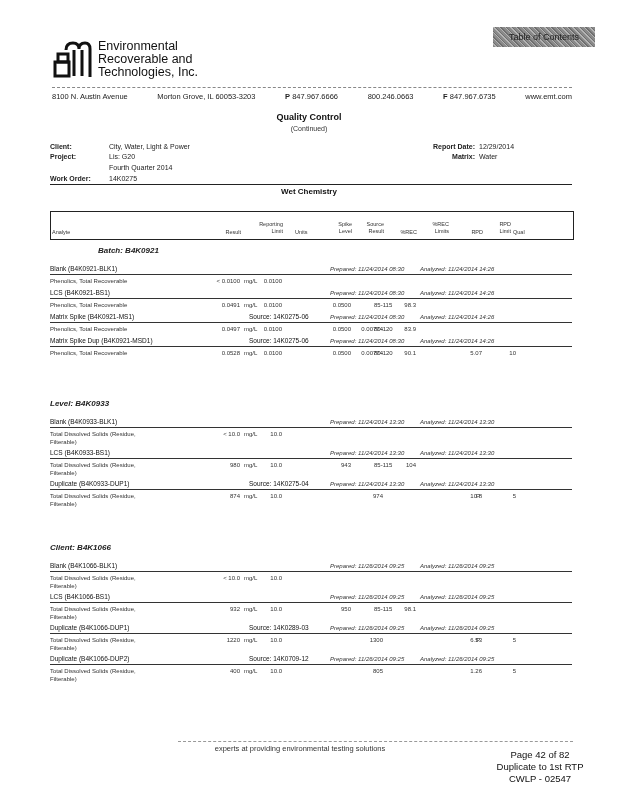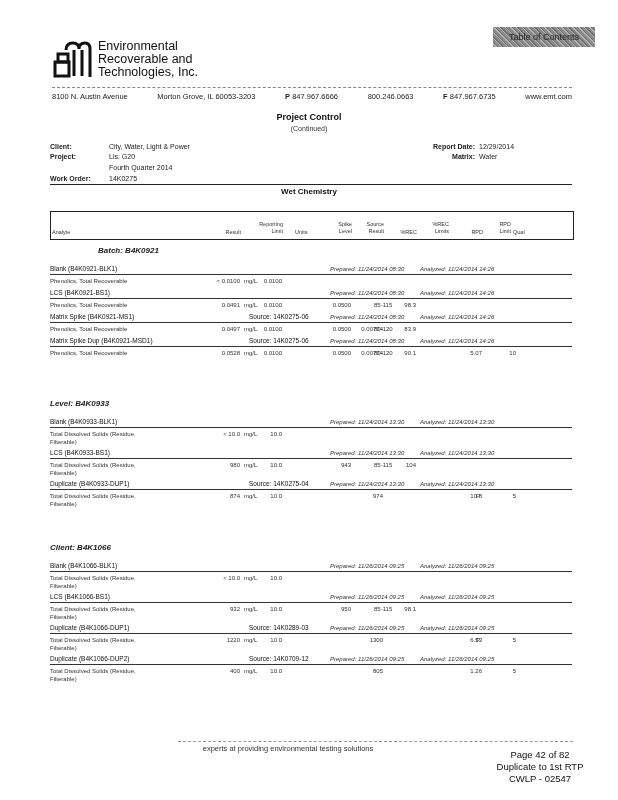--- a/index.html
+++ b/index.html
@@ -16,21 +16,21 @@
   .wo-rule { left:50px; top:184px; width:522px; border-top:1px solid #222; }
   .section-title { left:0; width:618px; top:187px; text-align:center; font-size:8px; font-weight:bold; }
   .hdr-box { left:50px; top:211px; width:522px; height:27px; border:1px solid #222; font-size:5.5px; color:#333; }
   .hdr-box span { position:absolute; text-align:right; line-height:7px; }
   .batch { font-size:8px; font-weight:bold; font-style:italic; color:#222; }
   .subhdr { font-size:6.5px; color:#111; }
   .subhdr-rule { border-top:1px solid #333; }
   .prep { font-size:6px; font-style:italic; color:#333; }
   .row { font-size:6px; color:#333; }
   .footer-rule { left:178px; top:741px; width:395px; border-top:1px dashed #999; }
-  .tagline { left:168px; top:744px; width:240px; text-align:center; font-size:7.5px; color:#333; line-height:9px; }
+  .tagline { left:180px; top:744px; width:240px; text-align:center; font-size:7.5px; color:#333; line-height:9px; }
   .pageinfo { left:480px; top:749px; width:120px; text-align:center; font-size:9.5px; line-height:12px; color:#111; }
 </style>
 </head>
 <body>
 
 <div class="abs" style="left:52px;top:40px;width:40px;height:40px;">
   <svg width="40" height="40" viewBox="0 0 40 40">
     <g fill="none" stroke="#111" stroke-width="3">
       <path d="M6 14 h10 v8 h-10 z"></path>
       <path d="M3 22 h14 v14 h-14 z"></path>
@@ -49,21 +49,21 @@
 <div class="abs addr-rule"></div>
 <div class="abs addr">
   <span>8100 N. Austin Avenue</span>
   <span>Morton Grove, IL 60053-3203</span>
   <span><b>P</b> <span>847.967.6666</span></span>
   <span>800.246.0663</span>
   <span><b>F</b> <span>847.967.6735</span></span>
   <span>www.emt.com</span>
 </div>
 
-<div class="abs qc-title">Project Control</div>
+<div class="abs qc-title">Quality Control</div>
 <div class="abs qc-sub">(Continued)</div>
 
 <div class="abs meta lbl" style="left:50px;top:143px;font-weight:bold;">Client:</div>
 <div class="abs meta" style="left:109px;top:143px;">City, Water, Light &amp; Power</div>
 <div class="abs meta" style="left:50px;top:153px;font-weight:bold;">Project:</div>
 <div class="abs meta" style="left:109px;top:153px;">Lis: G20</div>
 <div class="abs meta" style="left:109px;top:164px;">Fourth Quarter 2014</div>
 <div class="abs meta" style="left:50px;top:175px;font-weight:bold;">Work Order:</div>
 <div class="abs meta" style="left:109px;top:175px;">14K0275</div>
 <div class="abs meta" style="left:380px;top:143px;width:95px;text-align:right;font-weight:bold;">Report Date:</div>

